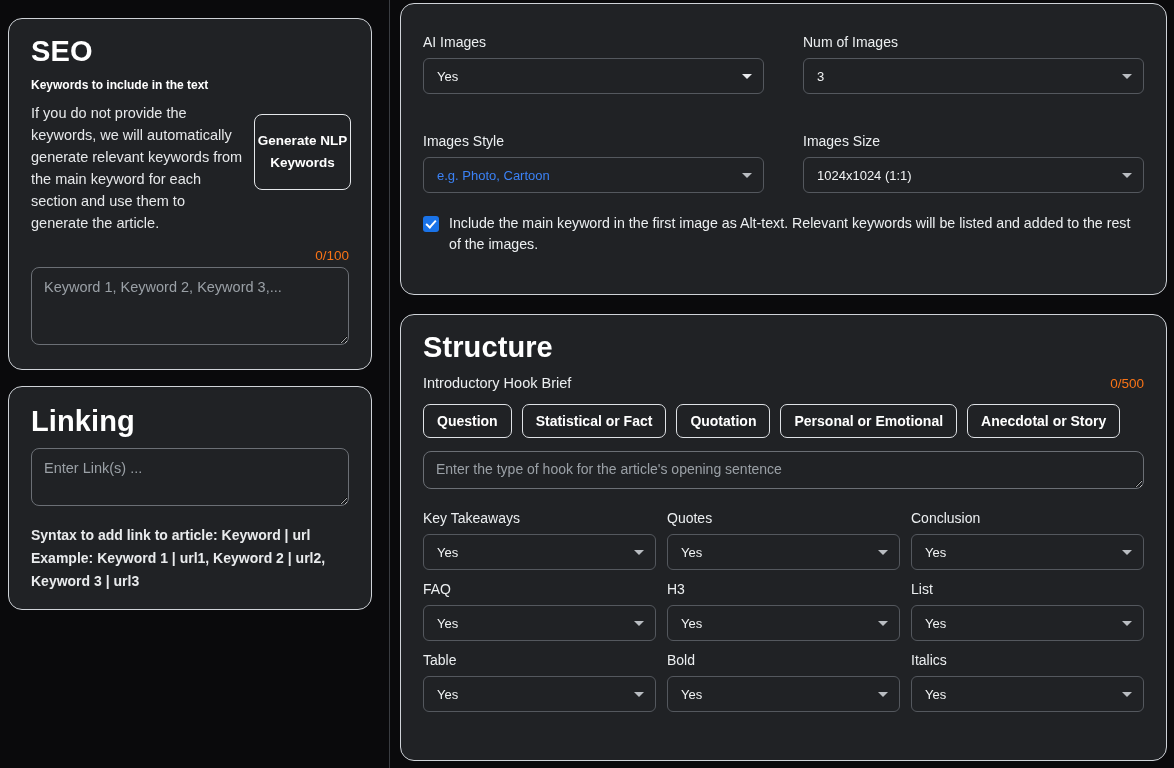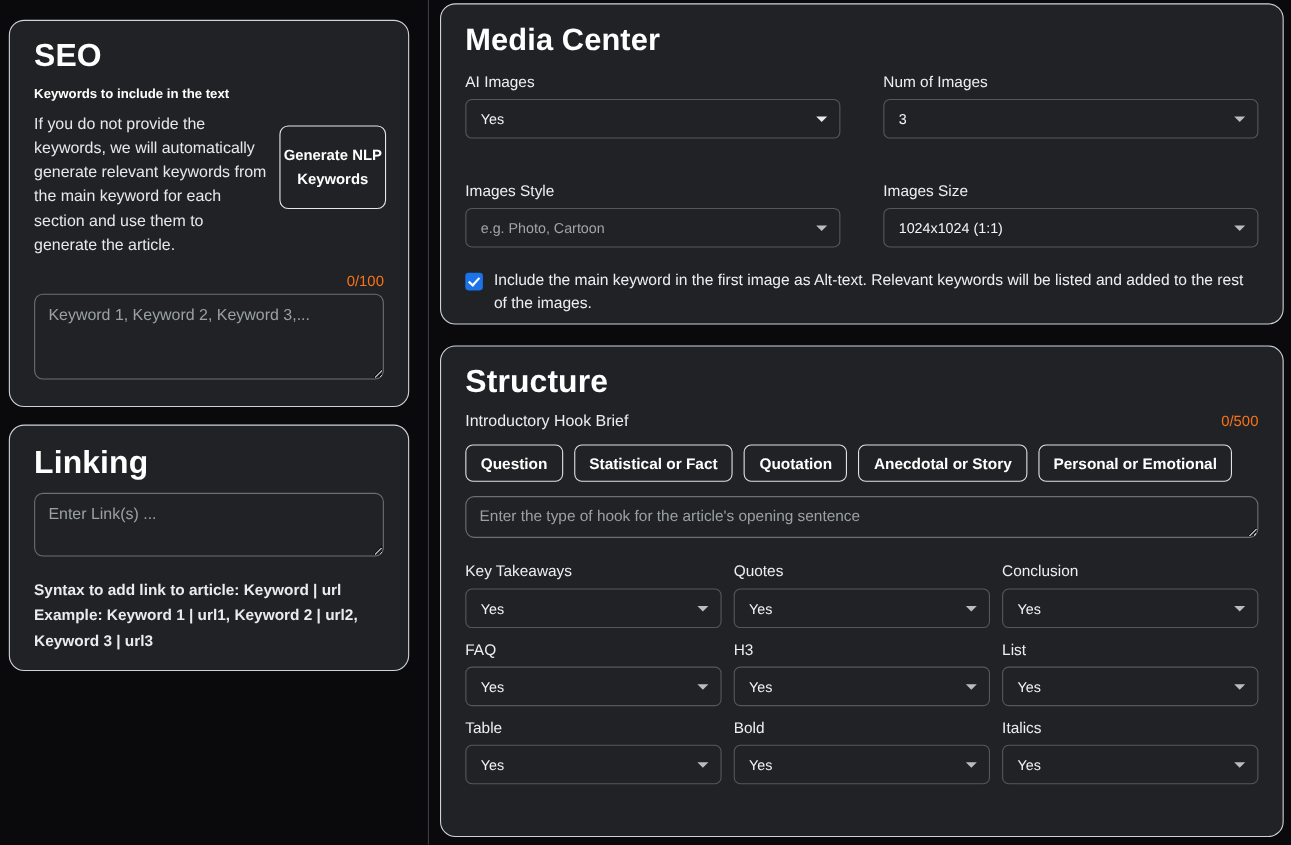--- a/index.html
+++ b/index.html
@@ -143,21 +143,21 @@
     border: 1px solid #54585e;
     border-radius: 6px;
     display: flex;
     align-items: center;
     padding: 0 30px 0 13px;
     color: #f1f3f4;
     font-size: 13px;
     cursor: pointer;
     user-select: none;
   }
-  .select-box.placeholder { color: #a3a3a3; }
+  .select-box.placeholder { color: #3b82f6; }
   .caret {
     position: absolute;
     right: 11px;
     top: 50%;
     width: 0; height: 0;
     margin-top: -2px;
     border-left: 5px solid transparent;
     border-right: 5px solid transparent;
     border-top: 5px solid #e8eaed;
   }
@@ -270,21 +270,20 @@
       </div>
     </div>
   </div>
 
   <div class="col-divider"></div>
 
   <div class="col-right">
 
     <div class="card card-media">
       <div class="card-inner" style="padding-top:16px;">
-        <h1 class="section-title media-title">Media Center</h1>
 
         <div class="grid2" style="margin-top:14px;">
           <div>
             <div class="field-label">AI Images</div>
             <div class="select-box">
               <span>Yes</span>
               <span class="caret"></span>
             </div>
           </div>
 
@@ -326,22 +325,22 @@
 
         <div class="row-between" style="margin-top:11px;">
           <span class="hook-label">Introductory Hook Brief</span>
           <span class="counter">0/500</span>
         </div>
 
         <div class="chips">
           <div class="chip">Question</div>
           <div class="chip">Statistical or Fact</div>
           <div class="chip">Quotation</div>
+          <div class="chip">Personal or Emotional</div>
           <div class="chip">Anecdotal or Story</div>
-          <div class="chip">Personal or Emotional</div>
         </div>
 
         <textarea class="ta ta-hook" style="margin-top: 13px;" placeholder="Enter the type of hook for the article's opening sentence"></textarea>
 
         <div class="grid3" style="margin-top:17px;">
           <div>
             <div class="field-label">Key Takeaways</div>
             <div class="select-box">
               <span>Yes</span>
               <span class="caret dim"></span>

